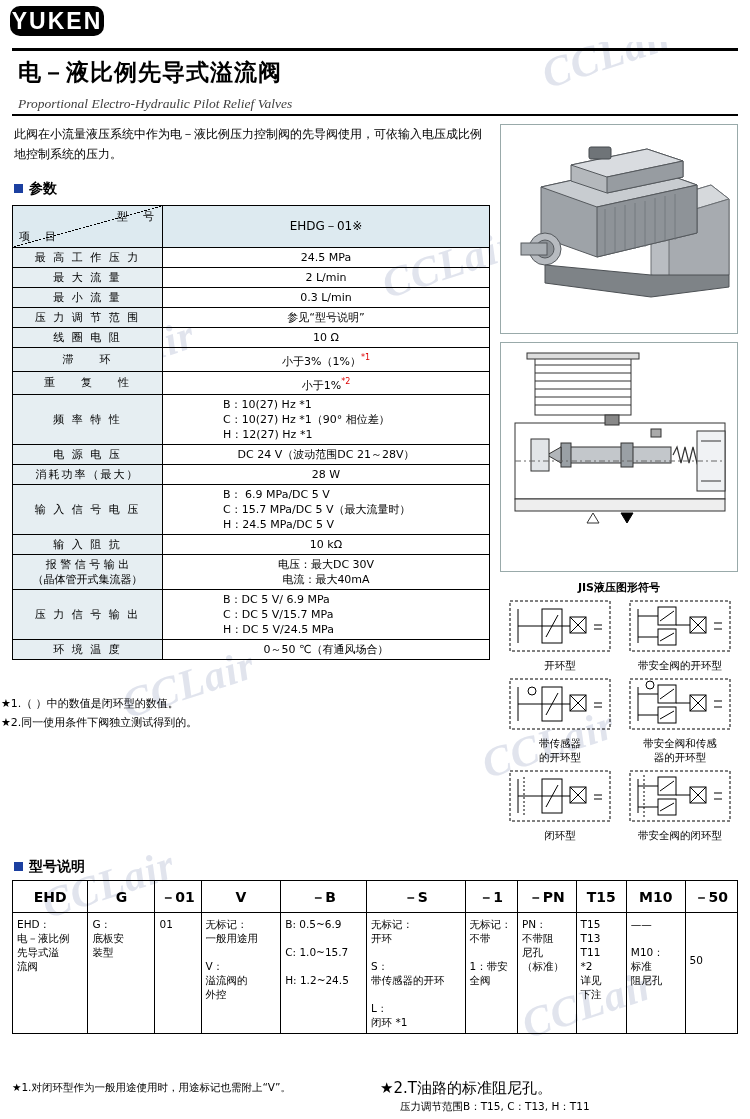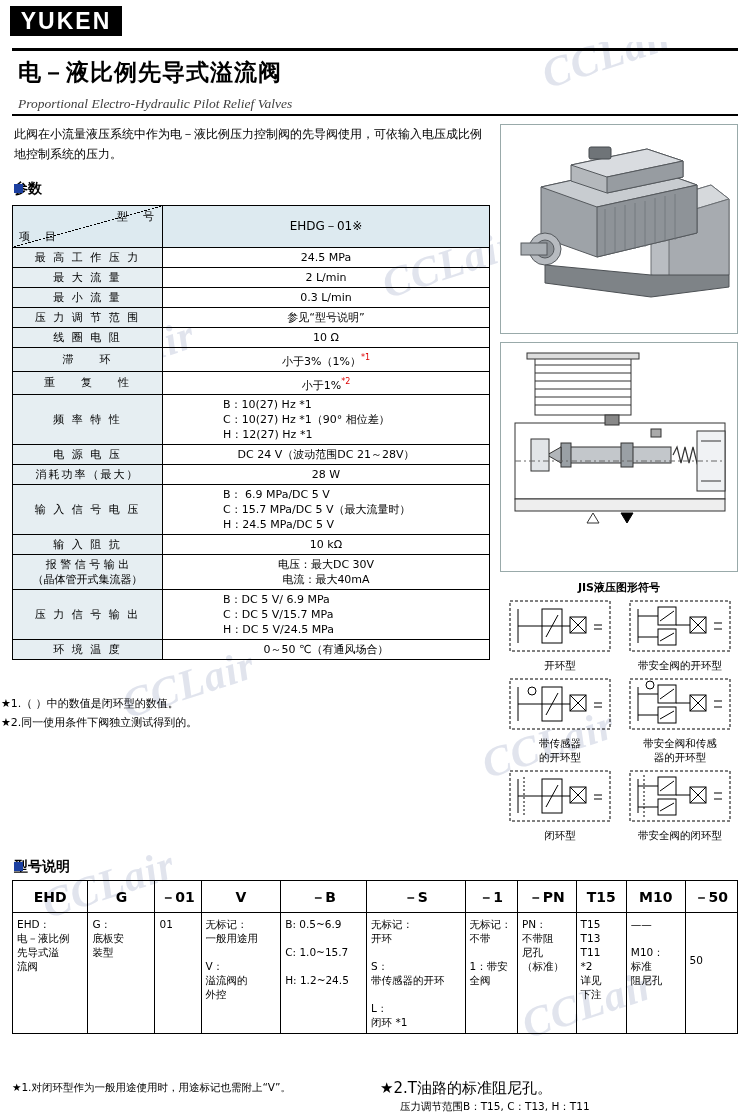--- a/index.html
+++ b/index.html
@@ -29,27 +29,27 @@
     user-select:none;
   }
 
   
   .logo-bar {
     position:absolute; left:0; top:0; width:750px; height:42px;
     background:#ffffff;
   }
   .logo {
     position:absolute; left:10px; top:6px;
-    width:112px; height:30px;
+    width:94px; height:30px;
     background:#000;
     color:#fff;
     font-family:"Liberation Sans","DejaVu Sans",sans-serif;
     font-weight:bold; font-size:23px;
     letter-spacing:2px;
-    text-align:center; line-height:30px;
+    text-align:center; line-height:30px;border-radius:10px;
   }
   .title-rule-top {
     position:absolute; left:12px; top:48px; width:726px; height:3px; background:#000;
   }
   .main-title {
     position:absolute; left:18px; top:57px;
     font-family:"DejaVu Sans","Liberation Sans",sans-serif;
     font-weight:bold; font-size:23px; letter-spacing:1px;
   }
   .sub-title {
@@ -62,20 +62,21 @@
   }
   .intro {
     position:absolute; left:14px; top:124px; width:470px;
     font-size:12px; line-height:20px;
   }
 
   
   .sec-head {
     position:absolute;
     font-weight:bold; font-size:14px;
+    padding-left:15px;
   }
   .sec-head:before {
     content:""; position:absolute; left:0; top:4px;
     width:9px; height:9px; background:#1b3fa0;
   }
 
   
   table { border-collapse:collapse; }
   .spec {
     position:absolute; left:12px; top:205px; width:478px;

